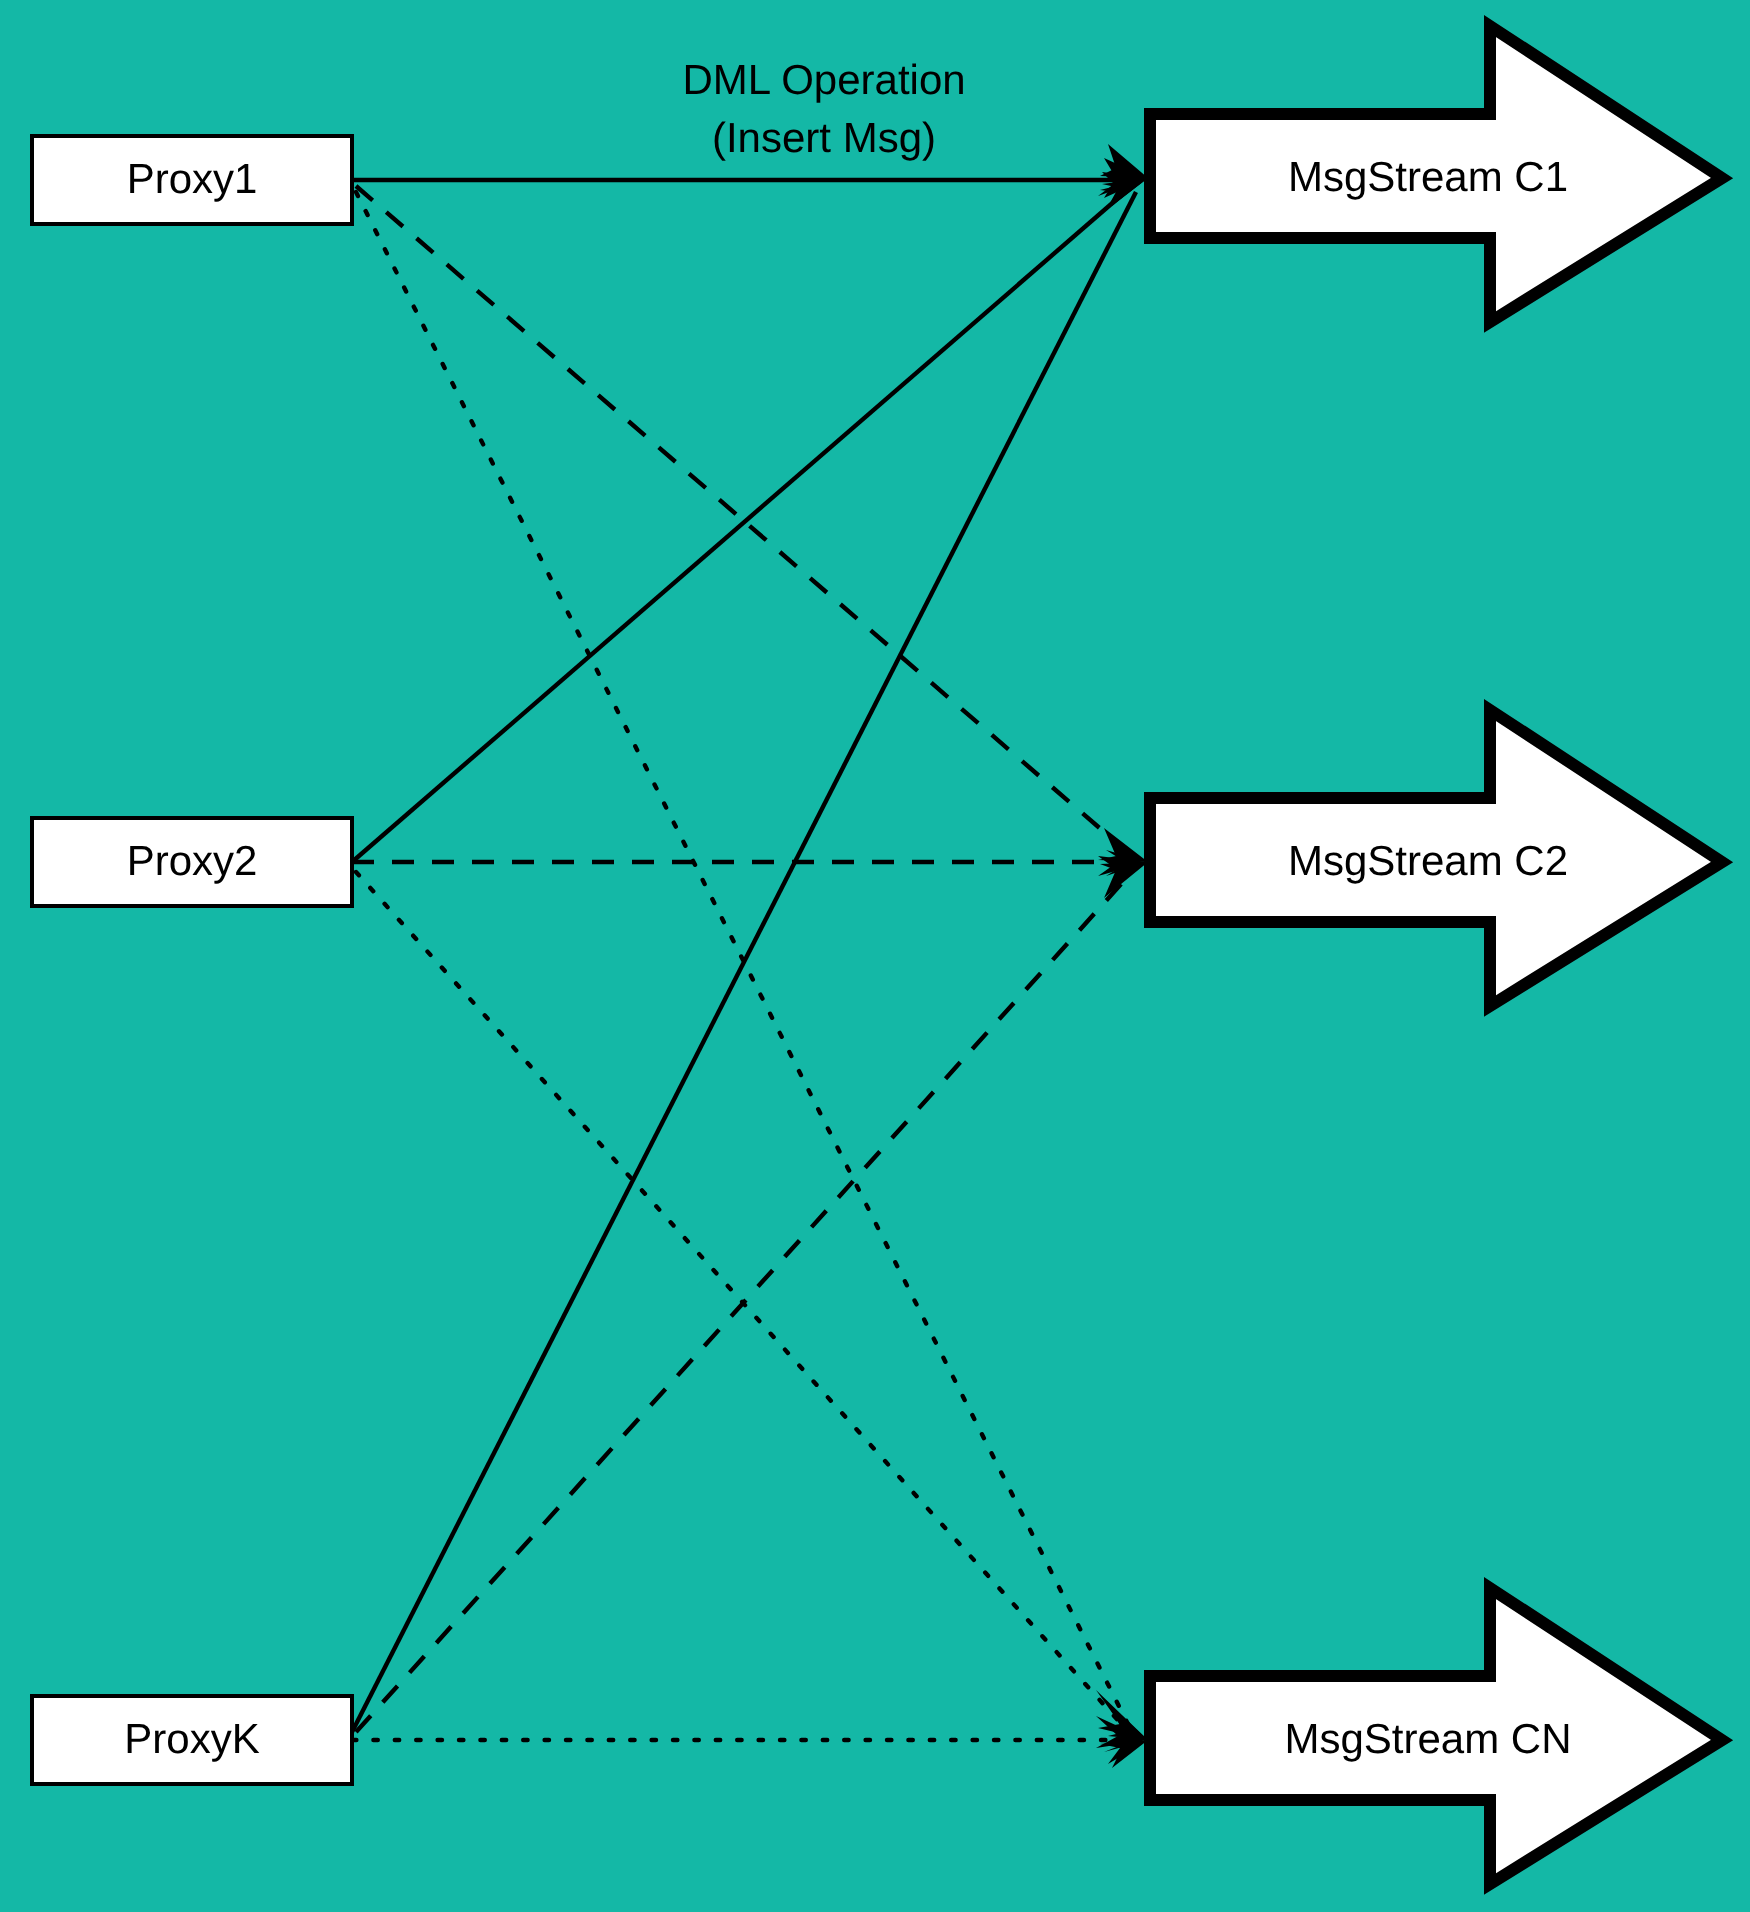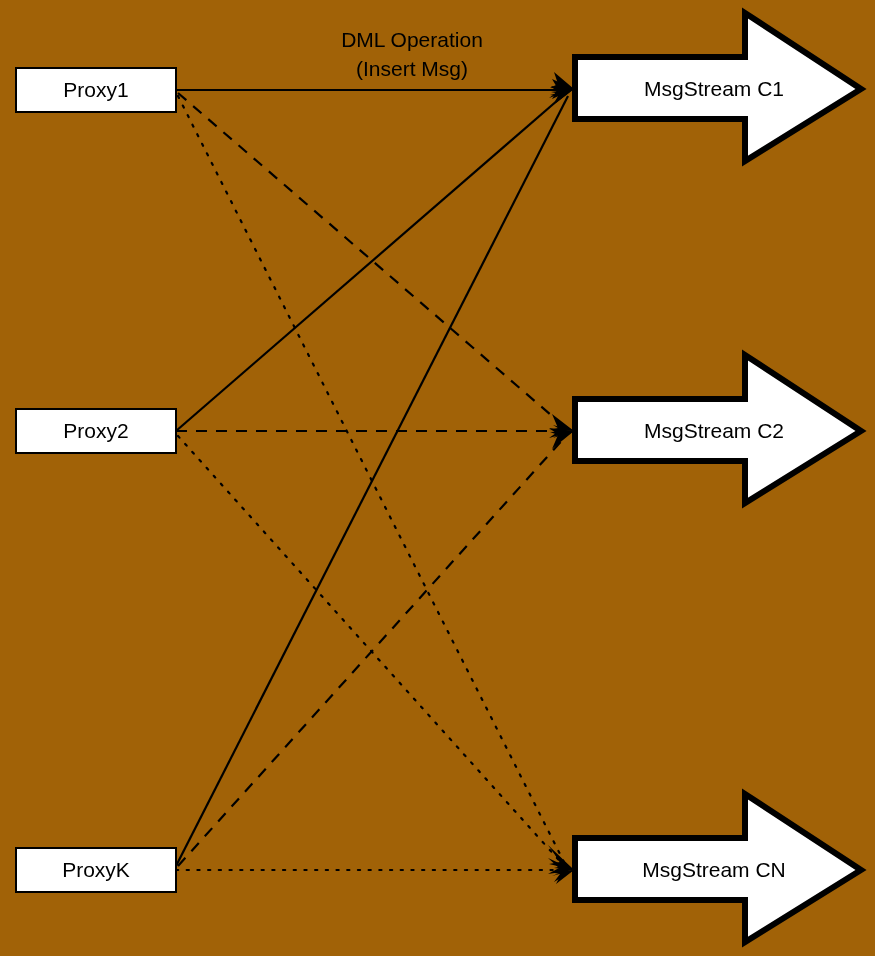--- a/index.html
+++ b/index.html
@@ -8,21 +8,21 @@
     padding: 0;
     background: #ffffff;
   }
   body {
     font-family: "Liberation Sans", sans-serif;
   }
   #diagram-root {
     position: relative;
     width: 875px;
     height: 956px;
-    background: #a16207;
+    background: #14b8a6;
     overflow: hidden;
   }
   #diagram-svg {
     position: absolute;
     left: 0;
     top: 0;
     width: 875px;
     height: 956px;
     display: block;
   }

